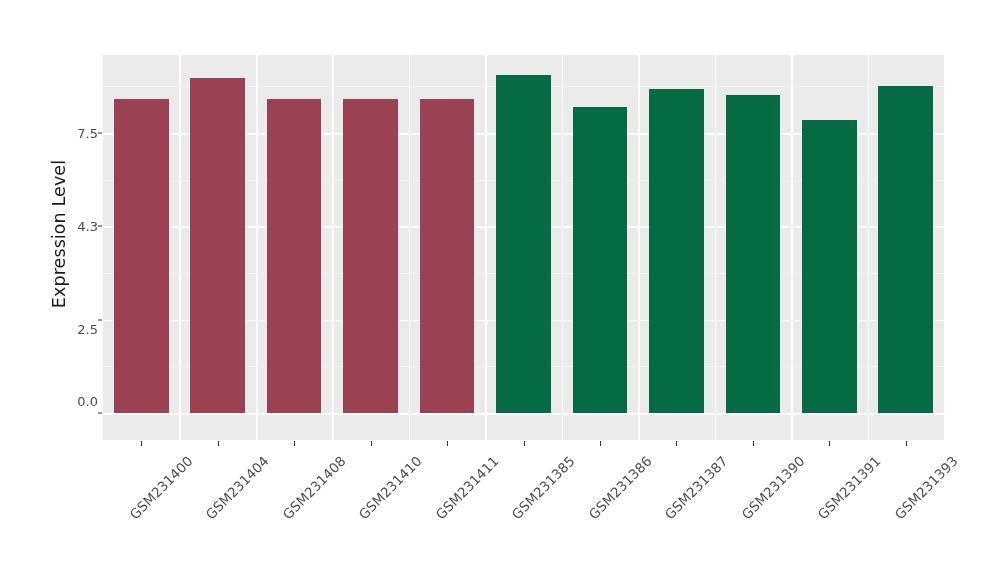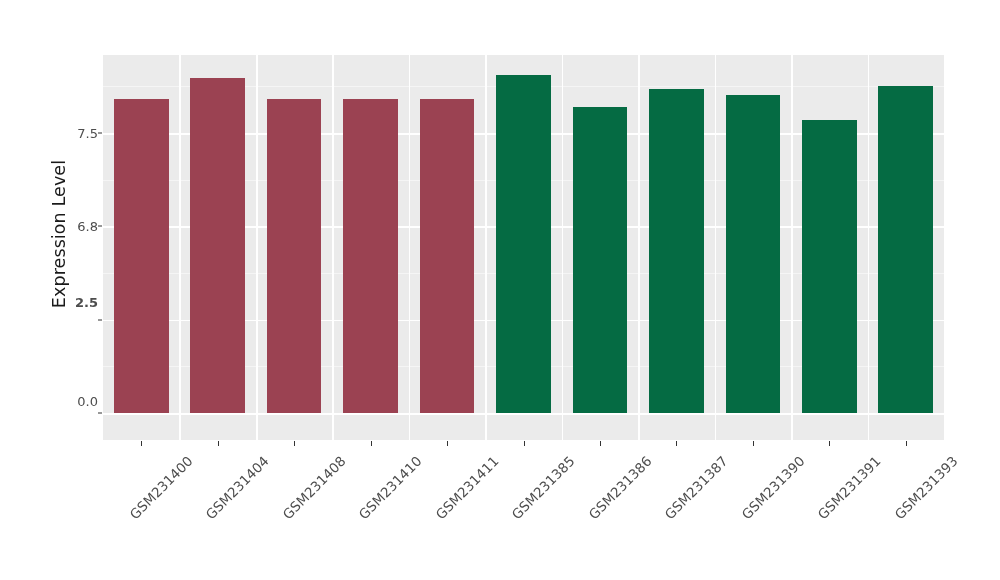--- a/index.html
+++ b/index.html
@@ -140,22 +140,22 @@
 <body>
 
 <div id="chart-root">
 
   <div id="y-axis-title">
     <span>Expression Level</span>
   </div>
 
   <div id="y-ticks">
       <div class="y-tick-label" style="top: 401px;">0.0</div>
-      <div class="y-tick-label" style="top: 302px; font-weight: bold;">2.5</div>
-      <div class="y-tick-label" style="top: 226.333px;">6.8</div>
+      <div class="y-tick-label" style="top: 329px;">2.5</div>
+      <div class="y-tick-label" style="top: 226.333px;">4.3</div>
       <div class="y-tick-label" style="top: 133px;">7.5</div>
     </div>
   <div id="y-tick-marks">
       <div class="y-tick-mark" style="top: 413px;"></div>
       <div class="y-tick-mark" style="top: 319.667px;"></div>
       <div class="y-tick-mark" style="top: 226.333px;"></div>
       <div class="y-tick-mark" style="top: 133px;"></div>
     </div>
 
   <div id="panel">

